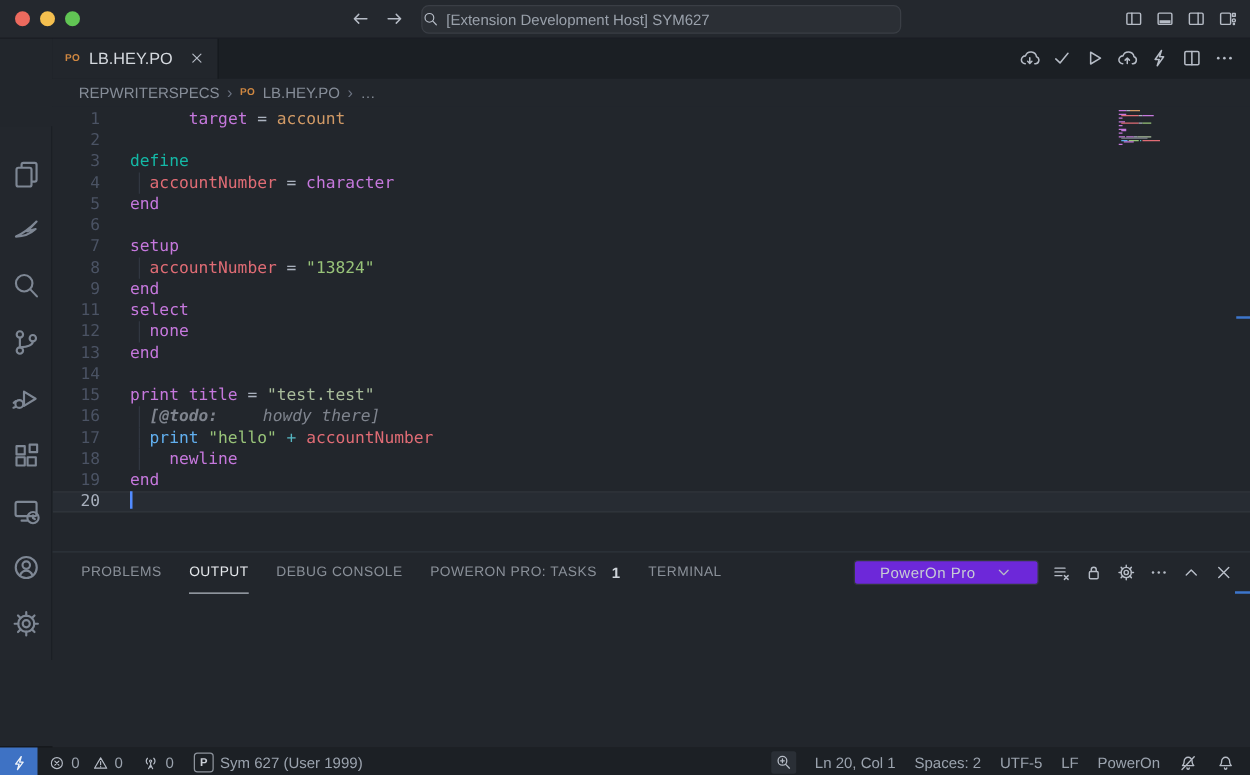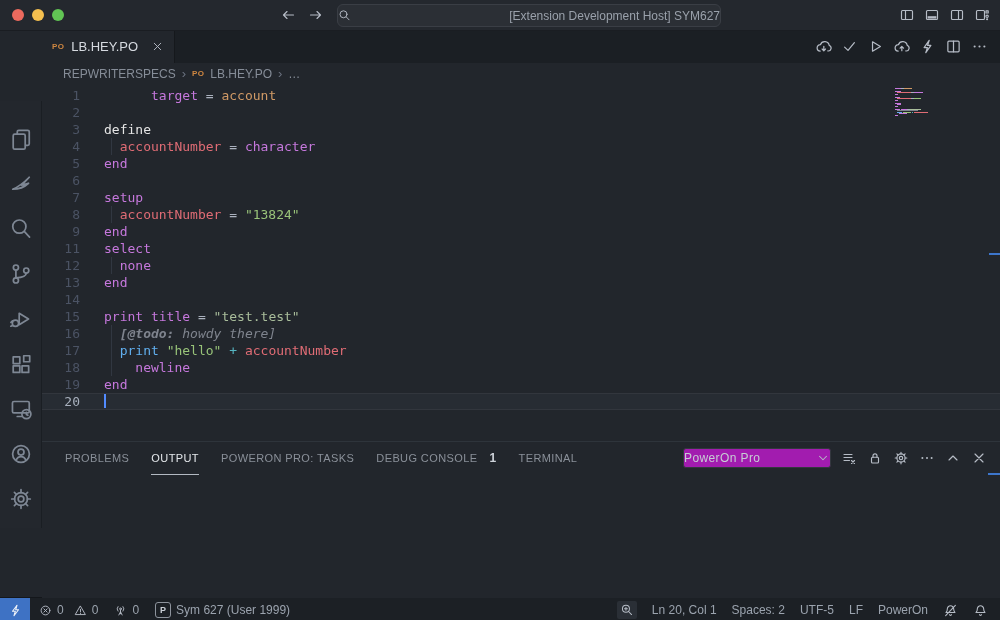--- a/index.html
+++ b/index.html
@@ -8,22 +8,22 @@
   svg{display:block}
   .ic{stroke:#b6bcc6;fill:none;stroke-width:1.15;stroke-linecap:round;stroke-linejoin:round}
   .btn{display:flex;align-items:center;justify-content:center;cursor:default}
 
   
   .titlebar{position:relative;height:30px;background:#24282e;border-bottom:1px solid #1a1d22;}
   .lights{position:absolute;left:12px;top:9px;display:flex;gap:8px;}
   .light{width:12px;height:12px;border-radius:50%;}
   .nav{position:absolute;left:280px;top:7px;display:flex;gap:12px;}
   .command-center{position:absolute;left:337px;top:4px;width:382px;height:21px;border-radius:6px;
-      background:#2b2f35;border:1px solid #3a3e45;display:flex;align-items:center;justify-content:space-between;
-      gap:21px;font-size:12px;color:#9aa1ab;}
+      background:#2b2f35;border:1px solid #3a3e45;display:flex;align-items:center;justify-content:flex-start;
+      gap:6px;font-size:12px;color:#9aa1ab;}
   .tb-right{position:absolute;right:10px;top:7px;display:flex;gap:9px;}
 
   
   .mainrow{display:flex;height:566px;align-items:center;}
   .activitybar{width:42px;background:#23272d;border-right:1px solid #1a1e23;display:flex;
       flex-direction:column;align-items:center;padding-top:16px;box-sizing:border-box;}
   .ab-item{width:42px;height:45px;display:flex;align-items:center;justify-content:center;}
   .ab-item .ic{stroke:#7e8794;}
   .ab-bottom{margin-top:auto;}
   .content{flex:1;display:flex;flex-direction:column;min-width:0;}
@@ -59,22 +59,22 @@
   .ovr-marker{position:absolute;background:#3d76cc;height:2px;}
 
   
   .panel{height:156px;border-top:1px solid #2e343b;background:#22262c;position:relative;}
   .panel-header{height:33px;display:flex;align-items:center;padding-left:23px;gap:22px;font-size:11px;
       letter-spacing:.4px;color:#8a9099;}
   .ptab{height:100%;display:flex;align-items:center;}
   .ptab.active{color:#e4e7eb;box-shadow:inset 0 -1px 0 #b3b9c2;}
   .ptab-badge{color:#ced3da;font-weight:bold;font-size:12px;margin-left:-10px;}
   .panel-controls{margin-left:auto;display:flex;align-items:center;gap:10px;padding-right:13px;}
-  .channel-select{width:148px;height:20px;background:#a21caf;border:1px solid #33373e;border-radius:3px;
-      display:flex;align-items:center;font-size:12px;color:#c7ccd4;padding:0 0;box-sizing:border-box;}
+  .channel-select{width:148px;height:20px;background:#6d28d9;border:1px solid #33373e;border-radius:3px;
+      display:flex;align-items:center;font-size:12px;color:#c7ccd4;padding:0 20px;box-sizing:border-box;}
   .channel-select svg{margin-left:auto;}
   .panel-body{height:122px;}
 
   
   .statusbar{height:24px;background:#1c2025;border-top:1px solid #14171b;display:flex;align-items:center;
       font-size:12px;color:#9ba3ae;}
   .sb-remote{width:30px;height:24px;background:#3e72c4;display:flex;align-items:center;justify-content:center;}
   .sb-remote .ic{stroke:#eef2f8;}
   .sb-group{display:flex;align-items:center;gap:5px;}
   .sb-left{display:flex;align-items:center;gap:16px;padding-left:9px;}
@@ -279,21 +279,21 @@
             <div class="code-row">
               <span class="ln">1</span>
               <span class="codecell"><span style="color: rgb(198, 120, 221); margin-left: 47px;">target</span><span style="color: rgb(171, 178, 191);"> = </span><span style="color: rgb(209, 154, 102);">account</span></span>
             </div>
             <div class="code-row">
               <span class="ln">2</span>
               <span class="codecell"></span>
             </div>
             <div class="code-row">
               <span class="ln">3</span>
-              <span class="codecell"><span style="color: #e5e5e5;">define</span></span>
+              <span class="codecell"><span style="color: #14b8a6;">define</span></span>
             </div>
             <div class="code-row">
               <i class="guide"></i>
               <span class="ln">4</span>
               <span class="codecell"><span style="color: rgb(171, 178, 191);">  </span><span style="color: rgb(224, 108, 117);">accountNumber</span><span style="color: rgb(171, 178, 191);"> = </span><span style="color: rgb(198, 120, 221);">character</span></span>
             </div>
             <div class="code-row">
               <span class="ln">5</span>
               <span class="codecell"><span style="color: rgb(198, 120, 221);">end</span></span>
             </div>
@@ -331,21 +331,21 @@
               <span class="ln">14</span>
               <span class="codecell"></span>
             </div>
             <div class="code-row">
               <span class="ln">15</span>
               <span class="codecell"><span style="color: rgb(198, 120, 221);">print</span><span style="color: rgb(171, 178, 191);"> </span><span style="color: rgb(198, 120, 221);">title</span><span style="color: rgb(171, 178, 191);"> = </span><span style="color: rgb(169, 189, 155);">"test.test"</span></span>
             </div>
             <div class="code-row">
               <i class="guide"></i>
               <span class="ln">16</span>
-              <span class="codecell"><span style="color: rgb(171, 178, 191);">  </span><span style="color: rgb(127, 132, 142); font-style: italic; font-weight: bold;">[@todo:</span><span style="color: rgb(127, 132, 142); font-style: italic;"> howdy there]</span></span>
+              <span class="codecell"><span style="color: rgb(171, 178, 191);">  </span><span style="color: rgb(127, 132, 142); font-style: italic; font-weight: bold;">[@todo:</span><span style="color: rgb(127, 132, 142); font-style: italic; margin-left: 28px;"> howdy there]</span></span>
             </div>
             <div class="code-row">
               <i class="guide"></i>
               <span class="ln">17</span>
               <span class="codecell"><span style="color: rgb(171, 178, 191);">  </span><span style="color: rgb(97, 175, 239);">print</span><span style="color: rgb(171, 178, 191);"> </span><span style="color: rgb(152, 195, 121);">"hello"</span><span style="color: rgb(171, 178, 191);"> </span><span style="color: rgb(86, 182, 194);">+</span><span style="color: rgb(171, 178, 191);"> </span><span style="color: rgb(224, 108, 117);">accountNumber</span></span>
             </div>
             <div class="code-row">
               <i class="guide"></i>
               <span class="ln">18</span>
               <span class="codecell"><span style="color: rgb(171, 178, 191);">    </span><span style="color: rgb(198, 120, 221);">newline</span></span>
@@ -381,22 +381,22 @@
             <div class="mm-row"><i style="width: 3.15px; background: rgb(198, 120, 221);"></i></div>
             <div class="mm-row"></div>
           </div>
         <div class="ovr-marker" style="right:0;top:168px;width:11px"></div>
       </div>
 
       <div class="panel">
         <div class="panel-header">
           <span class="ptab">PROBLEMS</span>
           <span class="ptab active">OUTPUT</span>
+          <span class="ptab">DEBUG CONSOLE</span>
           <span class="ptab">POWERON PRO: TASKS</span>
-          <span class="ptab">DEBUG CONSOLE</span>
           <span class="ptab-badge">1</span>
           <span class="ptab">TERMINAL</span>
           <div class="panel-controls">
             <div class="channel-select">
               <span>PowerOn Pro</span>
               <svg class="ic" width="14" height="14" viewBox="0 0 16 16">
                   <path d="M4 6l4 4 4-4"></path>
                 </svg>
             </div>
             <span class="btn">

